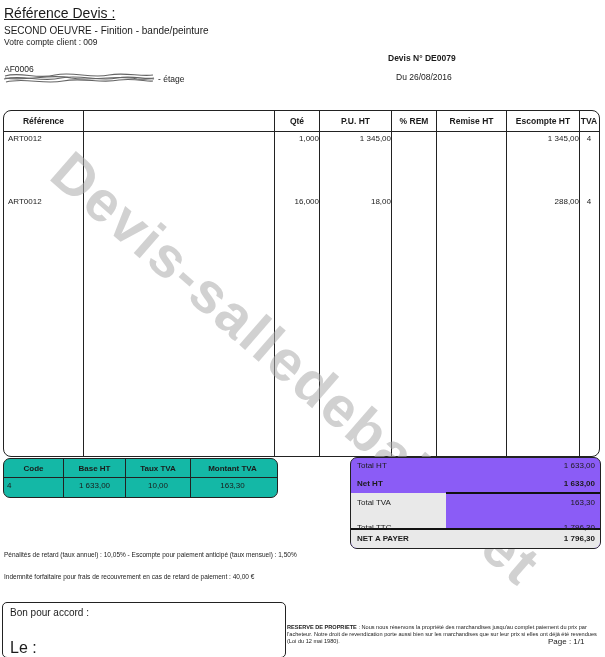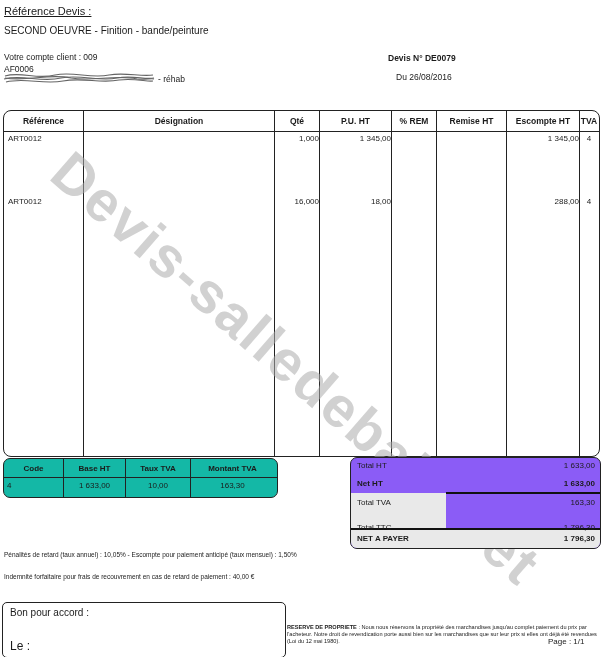--- a/index.html
+++ b/index.html
@@ -2,23 +2,23 @@
 <html><head>
 <meta charset="utf-8">
 <style>
   html,body{margin:0;padding:0;}
   body{
     width:605px;height:657px;position:relative;background:#ffffff;
     font-family:"Liberation Sans", sans-serif;color:#1b1b1b;overflow:hidden;
   }
   .abs{position:absolute;}
   
-  .hdr-ref{left:4px;top:5px;font-size:11px;text-decoration:underline;}
+  .hdr-ref{left:4px;top:5px;font-size:14px;text-decoration:underline;}
   .hdr-work{left:4px;top:25px;font-size:10px;}
-  .hdr-account{left:4px;top:52px;font-size:8.5px;}
+  .hdr-account{left:4px;top:37px;font-size:8.5px;}
   .hdr-code{left:4px;top:64px;font-size:8.5px;}
   .hdr-scribble{left:3px;top:70px;width:152px;height:17px;}
   .hdr-rehab{left:158px;top:74px;font-size:8.5px;}
   .hdr-devisno{left:388px;top:53px;font-size:8.5px;font-weight:bold;}
   .hdr-date{left:396px;top:72px;font-size:8.5px;}
   
   .watermark{
     left:82px;top:138px;transform:rotate(41deg);transform-origin:0 0;
     font-size:57px;font-weight:bold;letter-spacing:2px;white-space:nowrap;
     color:rgba(172,172,172,0.55);pointer-events:none;z-index:5;
@@ -60,21 +60,21 @@
   .napayer-line{left:0;right:0;top:70px;height:2px;background:#111;}
   .trow{left:0;right:0;height:16px;font-size:8px;}
   .trow .lbl{position:absolute;left:6px;top:3px;}
   .trow .val{position:absolute;right:5px;top:3px;}
   .tr1{top:0;} .tr2{top:18px;font-weight:bold;} .tr3{top:37px;} .tr4{top:62px;} .tr5{top:73px;font-weight:bold;}
   
   .pen1{left:4px;top:551px;font-size:6.5px;color:#222;}
   .pen2{left:4px;top:573px;font-size:6.5px;color:#222;}
   .accord-box{left:2px;top:602px;width:282px;height:54px;border:1.5px solid #222;border-radius:5px;z-index:2;}
   .accord-label{left:7px;top:4px;font-size:10px;}
-  .accord-le{left:7px;top:36px;font-size:12px;}
+  .accord-le{left:7px;top:36px;font-size:16px;}
   .reserve{left:287px;top:624px;width:312px;font-size:5.6px;line-height:7.2px;color:#222;}
   .reserve b{font-weight:bold;}
   .pageno{left:548px;top:637px;font-size:8px;}
   .scribble-svg{display:block;}
 </style>
 </head>
 <body>
 
 <div class="abs hdr-ref">Référence Devis :</div>
 <div class="abs hdr-work">SECOND OEUVRE - Finition - bande/peinture</div>
@@ -84,38 +84,37 @@
 <div class="abs hdr-scribble">
   <svg class="scribble-svg" width="152" height="17" viewBox="0 0 152 17" xmlns="http://www.w3.org/2000/svg">
     <g fill="none" stroke="#4a4a4a" stroke-width="1.1" opacity="0.85">
       <path d="M2,6 C18,1 34,10 52,5 C70,1 88,9 106,5 C122,2 138,7 150,5"></path>
       <path d="M1,9 C20,4 38,13 58,8 C78,4 96,12 114,8 C130,5 142,10 151,8"></path>
       <path d="M3,12 C22,7 40,15 60,11 C80,7 98,14 116,10 C132,8 144,12 150,11"></path>
       <path d="M2,8 C24,12 46,3 68,8 C90,12 112,4 134,9 C142,10 148,8 151,9"></path>
     </g>
   </svg>
 </div>
-<div class="abs hdr-rehab">- réhab</div>
+<div class="abs hdr-rehab">- étage</div>
 
 <div class="abs hdr-devisno">Devis N° DE0079</div>
 <div class="abs hdr-date">Du 26/08/2016</div>
 
 <div class="abs watermark">Devis-salledebain.net</div>
 
 <div class="abs items-table">
   <div class="abs vline v0"></div>
   <div class="abs vline v1"></div>
   <div class="abs vline v2"></div>
   <div class="abs vline v3"></div>
   <div class="abs vline v4"></div>
   <div class="abs vline v5"></div>
   <div class="abs vline v6"></div>
   <div class="abs items-header">
     <div class="abs hcell c0">Référence</div>
-    <div class="abs hcell c1">Désignation</div>
     <div class="abs hcell c2">Qté</div>
     <div class="abs hcell c3">P.U. HT</div>
     <div class="abs hcell c4">% REM</div>
     <div class="abs hcell c5">Remise HT</div>
     <div class="abs hcell c6">Escompte HT</div>
     <div class="abs hcell c7">TVA</div>
   </div>
   <div class="abs irow irow1">
     <div class="abs cell cell-ref c0">ART0012</div>
     <div class="abs cell cell-num c2">1,000</div>

